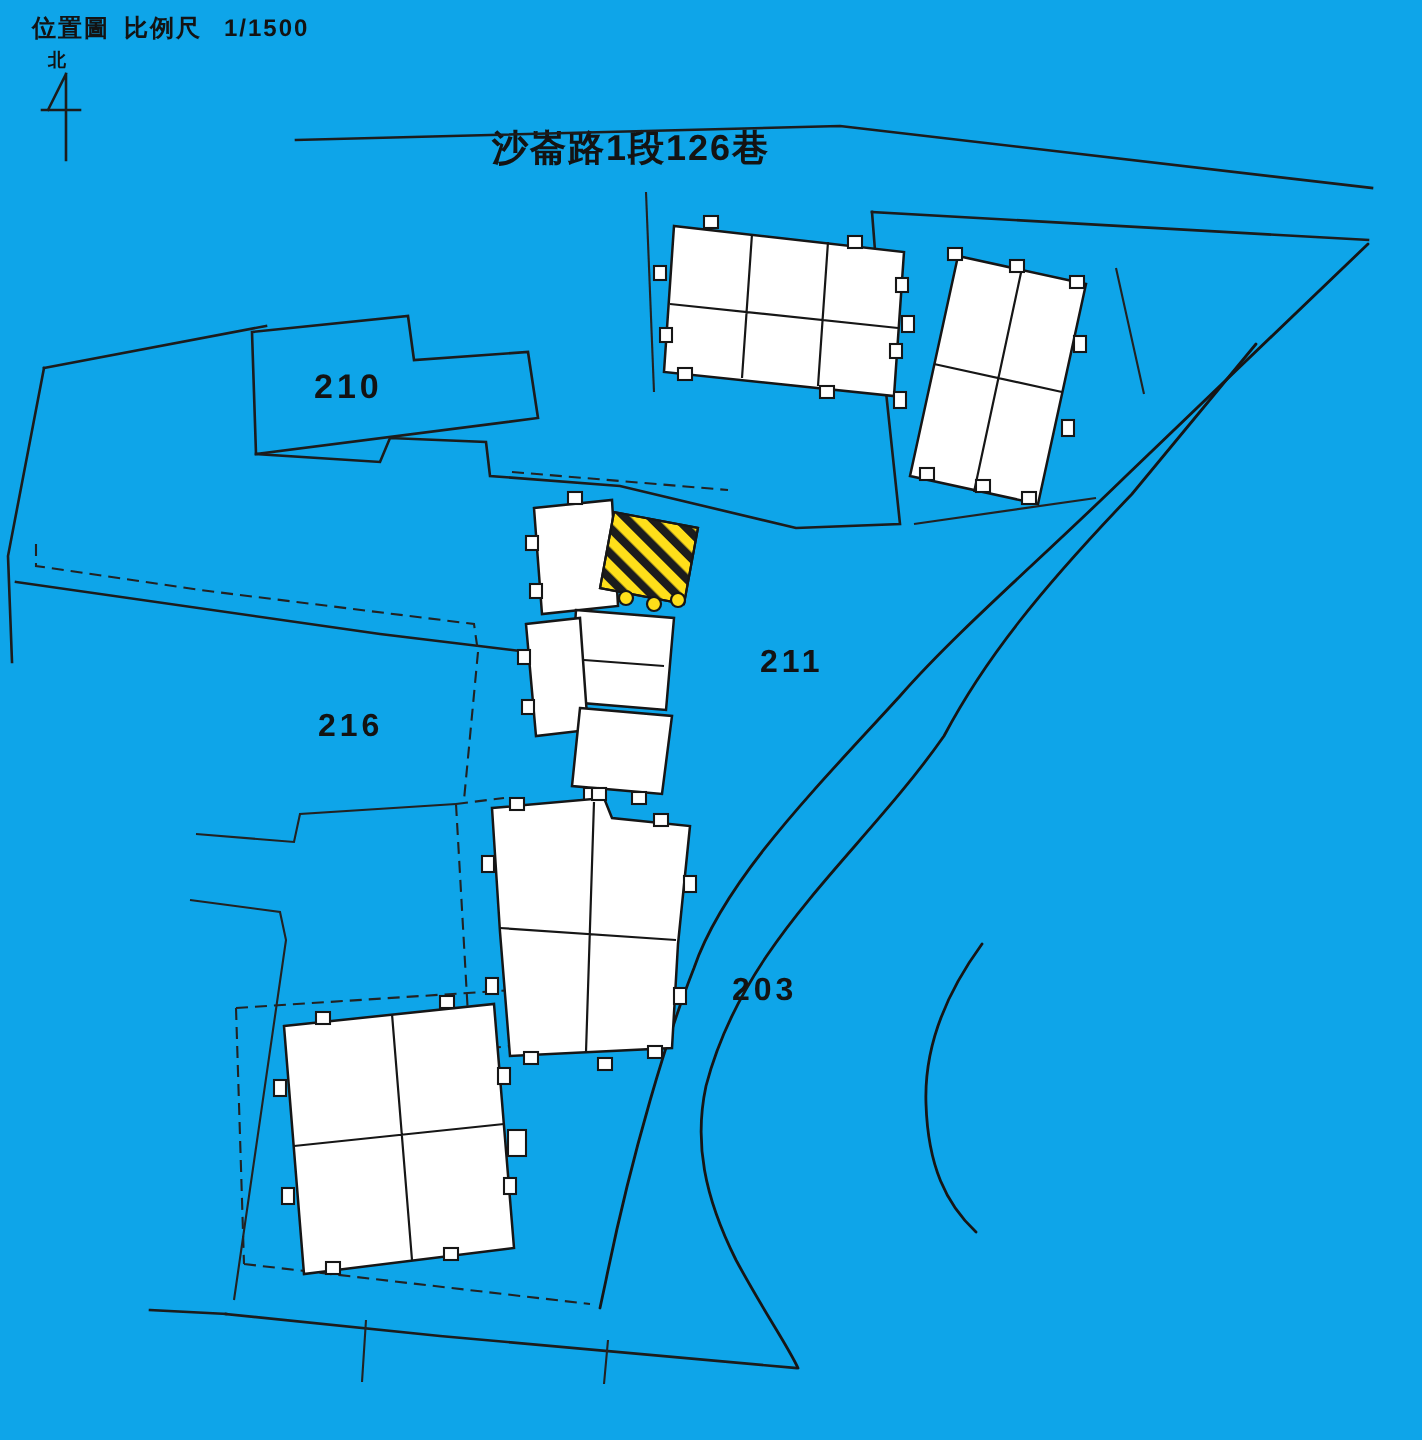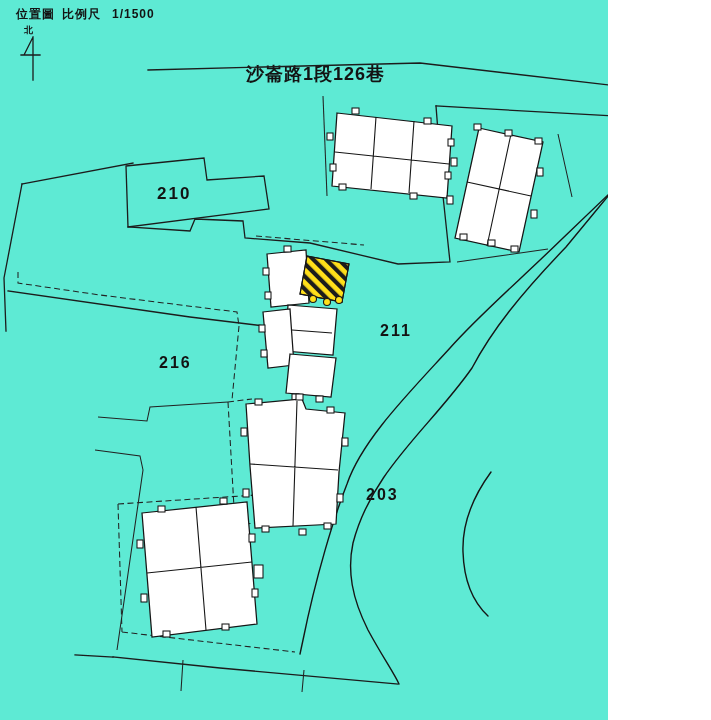--- a/index.html
+++ b/index.html
@@ -1,16 +1,16 @@
 <!DOCTYPE html>
 <html><head>
 <meta charset="utf-8">
 <style>
   html,body{margin:0;padding:0;background:#ffffff;}
-  .map-page{width:608px;height:720px;position:relative;background:#5eead4;overflow:hidden;}
+  .map-page{width:711px;height:720px;position:relative;background:#0ea5e9;overflow:hidden;}
   svg{display:block;}
   svg text{font-family:"Liberation Sans","DejaVu Sans",sans-serif;fill:#131313;}
   .hdr{font-size:12px;font-weight:bold;letter-spacing:1px;}
   .north-t{font-size:9px;font-weight:bold;}
   .street-t{font-size:18px;font-weight:bold;letter-spacing:1px;}
   .lot-t{font-size:16px;font-weight:bold;letter-spacing:2px;}
   .ln{fill:none;stroke:#1c1c1c;stroke-width:1.3;stroke-linecap:square;}
   .lnthin{fill:none;stroke:#222;stroke-width:1.05;}
   .dash{fill:none;stroke:#222;stroke-width:1.05;stroke-dasharray:6 3.5;}
   .curve{fill:none;stroke:#161616;stroke-width:1.4;stroke-linecap:round;}

